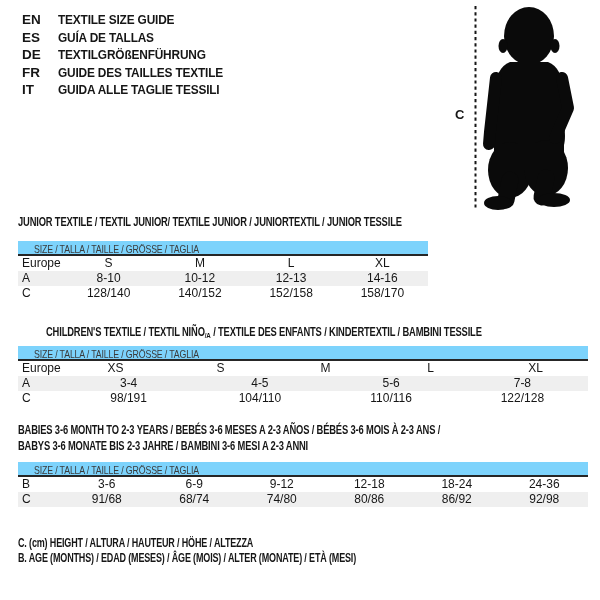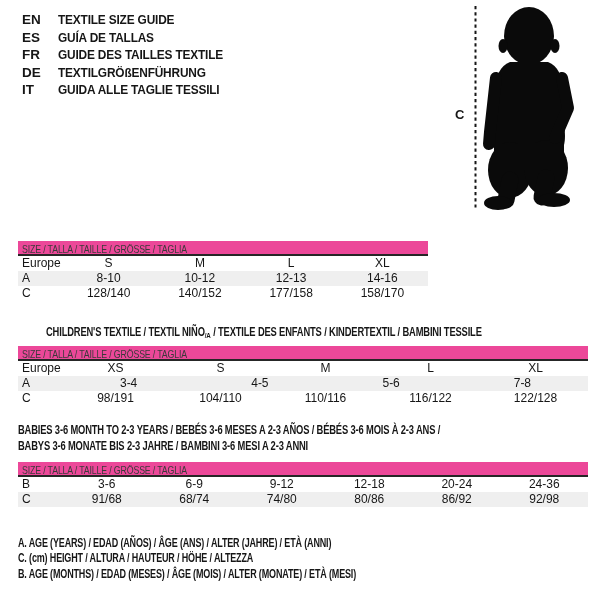--- a/index.html
+++ b/index.html
@@ -26,21 +26,21 @@
   
   .sec-title { position:absolute; left:18px; font-weight:bold; font-size:12px; line-height:15.5px; }
   .t1-title { top:215px; } .t2-title { top:325px;margin-left:28px; } .t3-title { top:423px; }
   .sub { font-size:8px; vertical-align:-2px; }
 
   
   .table { position:absolute; left:18px; }
   .table1 { top:241px; width:410px; }
   .table2 { top:346px; width:570px; }
   .table3 { top:462px; width:570px; }
-  .size-bar { height:15px; line-height:14px; background:#ec4899; border-bottom:2px solid #262626; padding-left:4px; }
+  .size-bar { height:15px; line-height:14px; background:#7dd3fc; border-bottom:2px solid #262626; padding-left:16px; }
   .bar-text { font-size:11px; color:#3a3a3a; }
   .trow { display:flex; height:15px; line-height:15px; font-size:12px; }
   .trow.shaded { background:#efefef; }
   .tlabel { width:45px; padding-left:4px; }
   .tcell { flex:1 1 0; text-align:center; }
 
   
   .notes { position:absolute; left:18px; top:536px; font-weight:bold; font-size:12px; }
   .note { height:15.3px; line-height:15.3px; }
 </style>
@@ -52,26 +52,26 @@
   <div class="lang-list">
     <div class="lang-row">
       <span class="lang-code">EN</span>
       <span class="cond sx88">TEXTILE SIZE GUIDE</span>
     </div>
     <div class="lang-row">
       <span class="lang-code">ES</span>
       <span class="cond sx88">GUÍA DE TALLAS</span>
     </div>
     <div class="lang-row">
+      <span class="lang-code">DE</span>
+      <span class="cond sx88">TEXTILGRÖßENFÜHRUNG</span>
+    </div>
+    <div class="lang-row">
       <span class="lang-code">FR</span>
       <span class="cond sx88">GUIDE DES TAILLES TEXTILE</span>
-    </div>
-    <div class="lang-row">
-      <span class="lang-code">DE</span>
-      <span class="cond sx88">TEXTILGRÖßENFÜHRUNG</span>
     </div>
     <div class="lang-row">
       <span class="lang-code">IT</span>
       <span class="cond sx88">GUIDA ALLE TAGLIE TESSILI</span>
     </div>
   </div>
 
   <span class="c-label">C</span>
   <svg class="figure-svg" width="106" height="208" viewBox="0 0 106 208">
     <line x1="5.5" y1="2" x2="5.5" y2="204" stroke="#161616" stroke-width="2" stroke-dasharray="3.2 3"></line>
@@ -93,20 +93,23 @@
         <path d="M28,176 L24,196"></path>
         <path d="M64,174 L60,193"></path>
       </g>
       <g fill="#0a0a0a">
         <ellipse cx="16" cy="199" rx="14" ry="7"></ellipse>
         <ellipse cx="72" cy="196" rx="16" ry="7"></ellipse>
       </g>
     </g>
   </svg>
 
+  <div class="sec-title t1-title">
+    <span class="cond sx78">JUNIOR TEXTILE / TEXTIL JUNIOR/ TEXTILE JUNIOR / JUNIORTEXTIL / JUNIOR TESSILE</span>
+  </div>
   <div class="table table1">
     <div class="size-bar">
       <span class="cond sx80 bar-text">SIZE / TALLA / TAILLE / GRÖSSE / TAGLIA</span>
     </div>
     <div class="trow">
       <span class="tlabel">Europe</span>
       <span class="tcell">S</span>
       <span class="tcell">M</span>
       <span class="tcell">L</span>
       <span class="tcell">XL</span>
@@ -115,21 +118,21 @@
       <span class="tlabel">A</span>
       <span class="tcell">8-10</span>
       <span class="tcell">10-12</span>
       <span class="tcell">12-13</span>
       <span class="tcell">14-16</span>
     </div>
     <div class="trow">
       <span class="tlabel">C</span>
       <span class="tcell">128/140</span>
       <span class="tcell">140/152</span>
-      <span class="tcell">177/158</span>
+      <span class="tcell">152/158</span>
       <span class="tcell">158/170</span>
     </div>
   </div>
 
   <div class="sec-title t2-title">
     <span class="cond sx78"><span>CHILDREN'S TEXTILE / TEXTIL NIÑO</span><span class="sub">/A</span><span> / TEXTILE DES ENFANTS / KINDERTEXTIL / BAMBINI TESSILE</span></span>
   </div>
   <div class="table table2">
     <div class="size-bar">
       <span class="cond sx80 bar-text">SIZE / TALLA / TAILLE / GRÖSSE / TAGLIA</span>
@@ -147,58 +150,54 @@
       <span class="tcell">3-4</span>
       <span class="tcell">4-5</span>
       <span class="tcell">5-6</span>
       <span class="tcell">7-8</span>
     </div>
     <div class="trow">
       <span class="tlabel">C</span>
       <span class="tcell">98/191</span>
       <span class="tcell">104/110</span>
       <span class="tcell">110/116</span>
-      <span class="tcell">116/122</span>
       <span class="tcell">122/128</span>
     </div>
   </div>
 
   <div class="sec-title t3-title">
     <span class="cond sx78" style="display:block">BABIES 3-6 MONTH TO 2-3 YEARS / BEBÉS 3-6 MESES A 2-3 AÑOS / BÉBÉS 3-6 MOIS À 2-3 ANS /</span>
     <span class="cond sx78" style="display:block">BABYS 3-6 MONATE BIS 2-3 JAHRE / BAMBINI 3-6 MESI A 2-3 ANNI</span>
   </div>
   <div class="table table3">
     <div class="size-bar">
       <span class="cond sx80 bar-text">SIZE / TALLA / TAILLE / GRÖSSE / TAGLIA</span>
     </div>
     <div class="trow">
       <span class="tlabel">B</span>
       <span class="tcell">3-6</span>
       <span class="tcell">6-9</span>
       <span class="tcell">9-12</span>
       <span class="tcell">12-18</span>
-      <span class="tcell">20-24</span>
+      <span class="tcell">18-24</span>
       <span class="tcell">24-36</span>
     </div>
     <div class="trow shaded">
       <span class="tlabel">C</span>
       <span class="tcell">91/68</span>
       <span class="tcell">68/74</span>
       <span class="tcell">74/80</span>
       <span class="tcell">80/86</span>
       <span class="tcell">86/92</span>
       <span class="tcell">92/98</span>
     </div>
   </div>
 
   <div class="notes">
     <div class="note">
-      <span class="cond sx75">A. AGE (YEARS) / EDAD (AÑOS) / ÂGE (ANS) / ALTER (JAHRE) / ETÀ (ANNI)</span>
-    </div>
-    <div class="note">
       <span class="cond sx75">C. (cm) HEIGHT / ALTURA / HAUTEUR / HÖHE / ALTEZZA</span>
     </div>
     <div class="note">
       <span class="cond sx75">B. AGE (MONTHS) / EDAD (MESES) / ÂGE (MOIS) / ALTER (MONATE) / ETÀ (MESI)</span>
     </div>
   </div>
 
 </div>
 
 </body></html>

